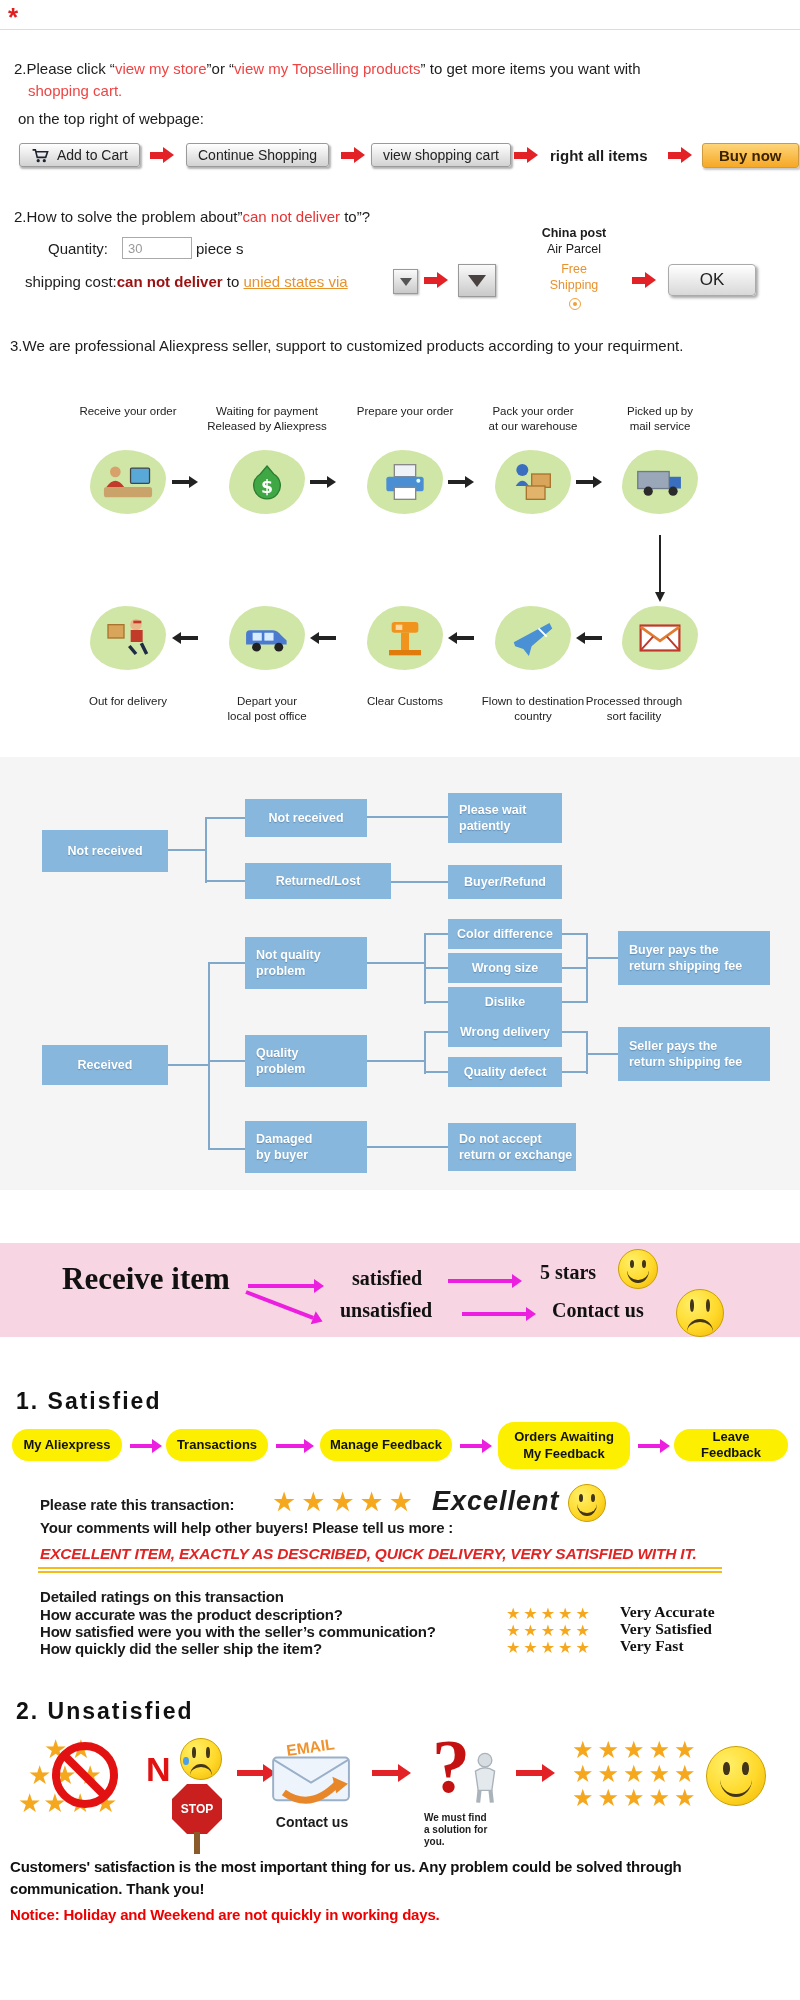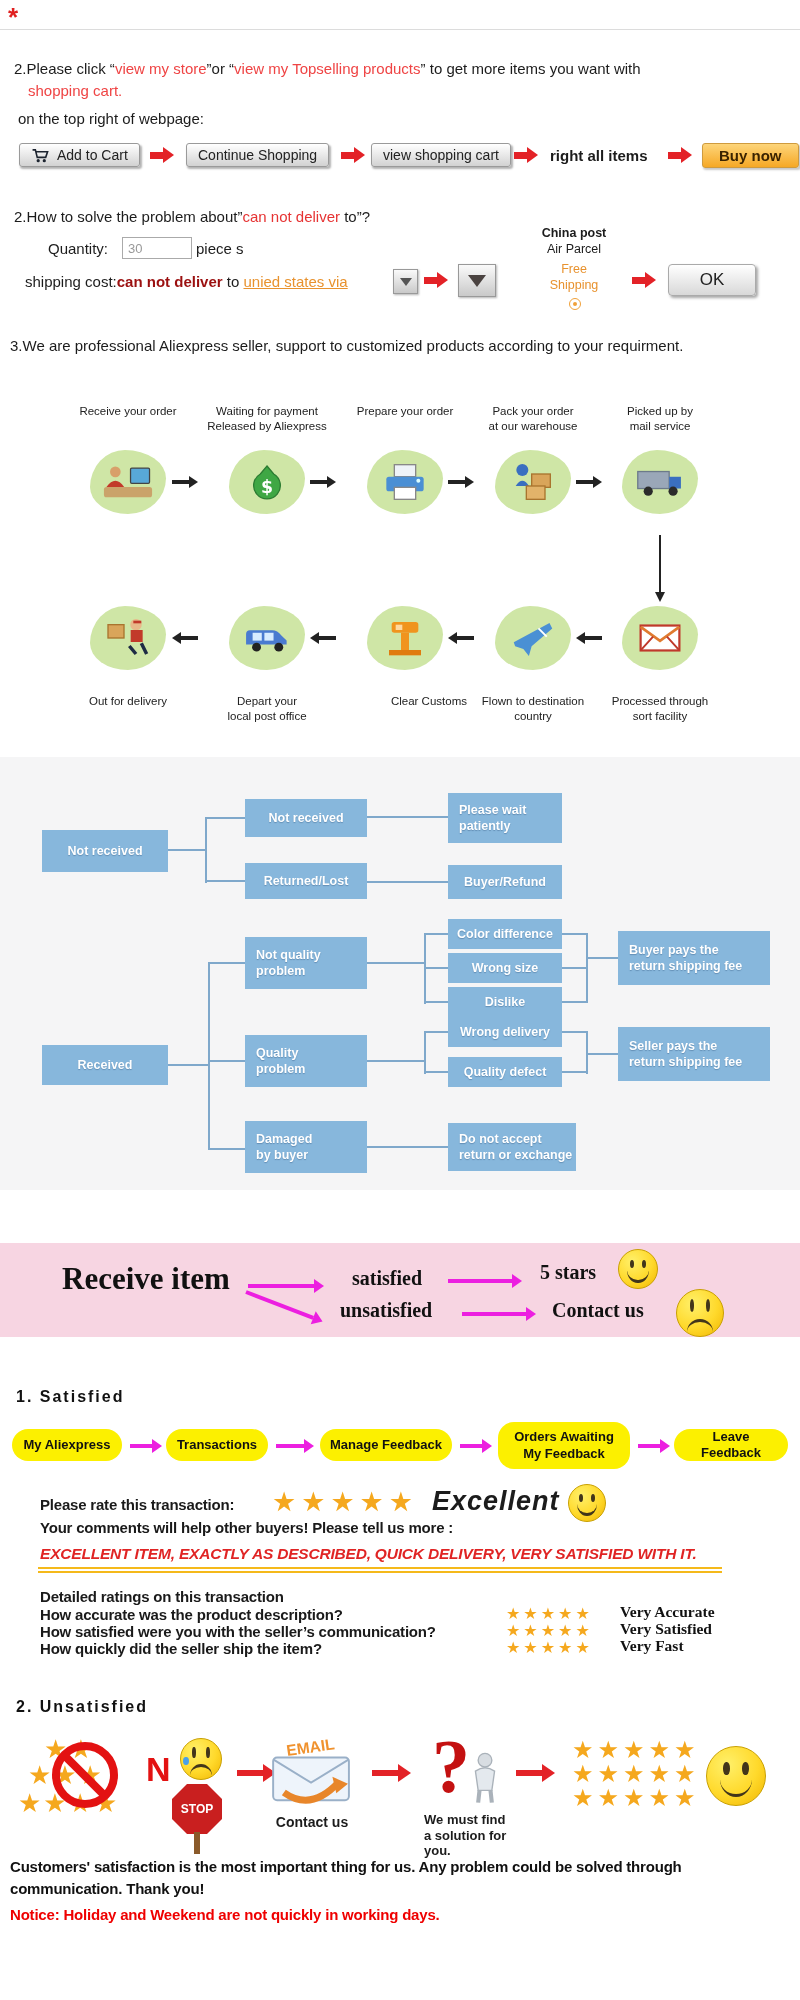--- a/index.html
+++ b/index.html
@@ -91,32 +91,32 @@
 
   
   .pill{position:absolute;background:#fcf000;border-radius:16px;font-weight:bold;font-size:13px;color:#111;
         display:flex;align-items:center;justify-content:center;text-align:center;box-sizing:border-box;
         padding:4px 8px;white-space:pre-line;line-height:1.25;}
   .stars{position:absolute;color:#f5a81e;font-family:"DejaVu Sans",sans-serif;}
   .qtext{position:absolute;font-weight:bold;font-size:15px;color:#1a1a1a;letter-spacing:-0.2px;}
   .ans{position:absolute;font-family:"Liberation Serif",serif;font-weight:bold;font-size:15.5px;color:#111;}
   .review{position:absolute;color:#e02424;font-weight:bold;font-style:italic;font-size:15.5px;letter-spacing:-0.2px;}
   .yline{position:absolute;height:2px;border-top:2px solid #f5b91a;border-bottom:2px solid #f5b91a;}
-  .h1s{position:absolute;font-size:16px;font-weight:bold;letter-spacing:2px;color:#111;}
+  .h1s{position:absolute;font-size:23px;font-weight:bold;letter-spacing:2px;color:#111;}
 
   
   .nosign{position:absolute;width:66px;height:66px;border:8px solid #e31212;border-radius:50%;box-sizing:border-box;}
   .nosign:after{content:"";position:absolute;left:-6px;top:22px;width:62px;height:8px;background:#e31212;transform:rotate(45deg);}
   .nletter{position:absolute;color:#e31212;font-size:34px;font-weight:bold;}
   .stop{position:absolute;width:50px;height:50px;background:#c91f1f;color:#fff;font-weight:bold;font-size:12px;
         display:flex;align-items:center;justify-content:center;
         clip-path:polygon(30% 0,70% 0,100% 30%,100% 70%,70% 100%,30% 100%,0 70%,0 30%);}
   .pole{position:absolute;width:6px;height:22px;background:#8a5a2a;}
   .qmark{position:absolute;font-family:"Liberation Serif",serif;font-weight:bold;font-size:76px;color:#c41111;line-height:1;}
-  .soltext{position:absolute;font-weight:bold;font-size:13px;line-height:1.2;white-space:pre-line;}
+  .soltext{position:absolute;font-weight:bold;font-size:10px;line-height:1.2;white-space:pre-line;}
   .foot{position:absolute;font-weight:bold;font-size:15px;line-height:1.45;white-space:pre-line;letter-spacing:-0.2px;color:#111;}
   .notice{position:absolute;font-weight:bold;font-size:15px;color:#ef0000;letter-spacing:-0.2px;}
 </style>
 </head>
 <body>
 
 <div id="page">
   <span class="redmark">*</span>
   <div class="topline"></div>
 
@@ -311,24 +311,24 @@
       <i></i>
     </div>
   <div class="karrow left" style="left:576px;top:632px;">
       <b></b>
       <i></i>
     </div>
 
   <div class="steplabel preline" style="left:66px;top:694px;">Out for delivery</div>
   <div class="steplabel preline" style="left:205px;top:694px;">Depart your
 local post office</div>
-  <div class="steplabel preline" style="left:343px;top:694px;text-align:right;">Clear Customs</div>
+  <div class="steplabel preline" style="left:343px;top:694px;">Clear Customs</div>
   <div class="steplabel preline" style="left:471px;top:694px;">Flown to destination
 country</div>
-  <div class="steplabel preline" style="left:598px;top:694px;">Processed through
+  <div class="steplabel preline" style="left:572px;top:694px;">Processed through
 sort facility</div>
 
   <div class="flow" id="flowarea">
       <div class="fl" style="left: 168px; top: 92px; width: 37px; height: 2px;"></div>
       <div class="fl" style="left: 205px; top: 61px; width: 2px; height: 65px;"></div>
       <div class="fl" style="left: 205px; top: 60px; width: 40px; height: 2px;"></div>
       <div class="fl" style="left: 205px; top: 123px; width: 40px; height: 2px;"></div>
       <div class="fl" style="left: 367px; top: 59px; width: 81px; height: 2px;"></div>
       <div class="fl" style="left: 367px; top: 124px; width: 81px; height: 2px;"></div>
       <div class="fl" style="left: 168px; top: 307px; width: 40px; height: 2px;"></div>
@@ -352,21 +352,21 @@
       <div class="fl" style="left: 424px; top: 314px; width: 24px; height: 2px;"></div>
       <div class="fl" style="left: 562px; top: 274px; width: 26px; height: 2px;"></div>
       <div class="fl" style="left: 562px; top: 314px; width: 26px; height: 2px;"></div>
       <div class="fl" style="left: 586px; top: 274px; width: 2px; height: 43px;"></div>
       <div class="fl" style="left: 586px; top: 296px; width: 32px; height: 2px;"></div>
       <div class="fl" style="left: 367px; top: 389px; width: 81px; height: 2px;"></div>
       <div class="fbox c" style="left: 42px; top: 73px; width: 126px; height: 42px;">Not received</div>
       <div class="fbox c" style="left: 245px; top: 42px; width: 122px; height: 38px;">Not received</div>
       <div class="fbox" style="left: 448px; top: 36px; width: 114px; height: 50px;">Please wait
 patiently</div>
-      <div class="fbox c" style="left: 245px; top: 106px; width: 122px; height: 36px;">Returned/Lost</div>
+      <div class="fbox c" style="left: 245px; top: 106px; width: 146px; height: 36px;">Returned/Lost</div>
       <div class="fbox c" style="left: 448px; top: 108px; width: 114px; height: 34px;">Buyer/Refund</div>
       <div class="fbox c" style="left: 42px; top: 288px; width: 126px; height: 40px;">Received</div>
       <div class="fbox" style="left: 245px; top: 180px; width: 122px; height: 52px;">Not quality
 problem</div>
       <div class="fbox c" style="left: 448px; top: 162px; width: 114px; height: 30px;">Color difference</div>
       <div class="fbox c" style="left: 448px; top: 196px; width: 114px; height: 30px;">Wrong size</div>
       <div class="fbox c" style="left: 448px; top: 230px; width: 114px; height: 30px;">Dislike</div>
       <div class="fbox" style="left: 618px; top: 174px; width: 152px; height: 54px;">Buyer pays the
 return shipping fee</div>
       <div class="fbox" style="left: 245px; top: 278px; width: 122px; height: 52px;">Quality

